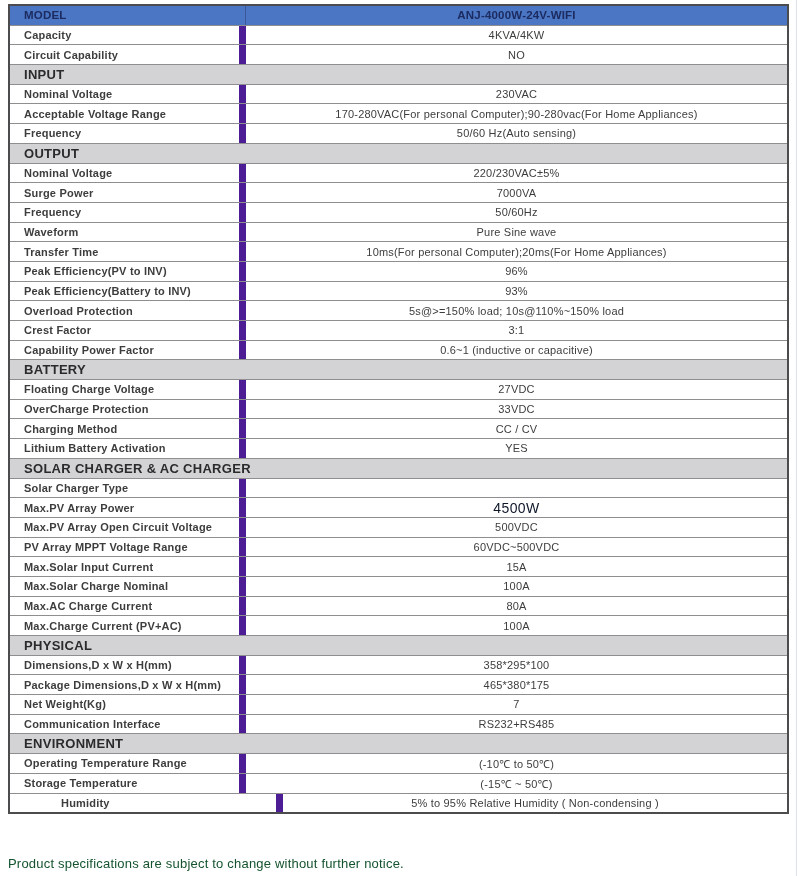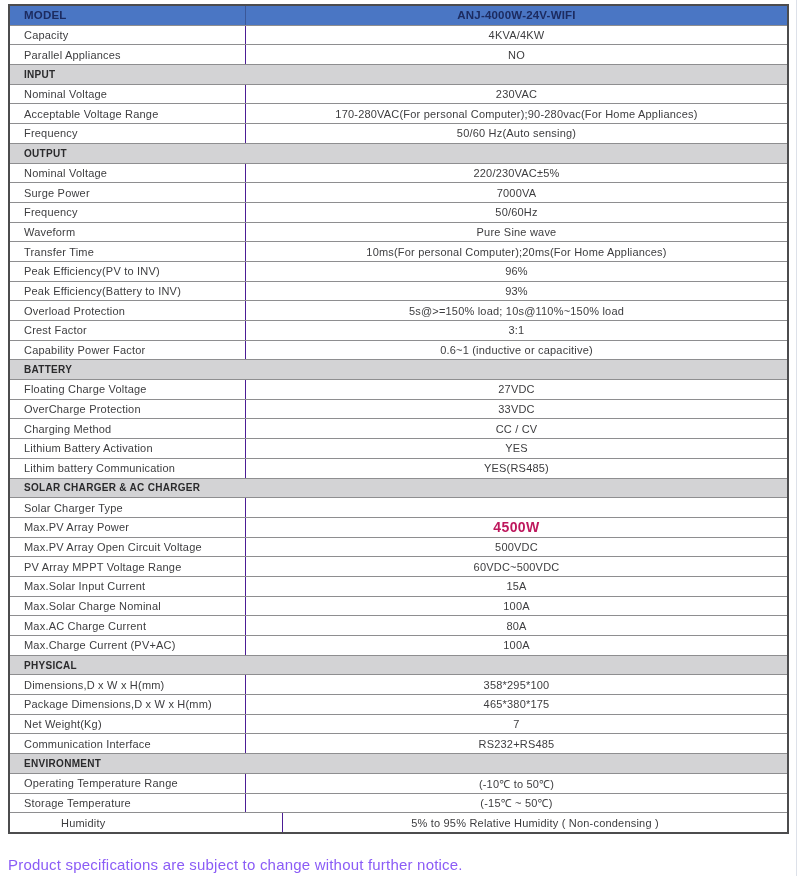--- a/index.html
+++ b/index.html
@@ -32,60 +32,61 @@
     box-sizing: border-box;
     font-size: 11px;
     color: #3d3d3f;
     letter-spacing: 0.2px;
     white-space: nowrap;
   }
   .cell.label {
     width: 236px;
     min-width: 236px;
     padding-left: 14px;
-    border-right: 1px solid #4c1d95;
+    border-right: 7px solid #4c1d95;
+    font-weight: bold;
   }
   .cell.value {
     flex: 1;
     justify-content: center;
     text-align: right;
   }
 
   
   .trow.model { background: #4a76c4; }
   .trow.model .cell { color: #1c2b60; font-weight: bold; font-size: 11.5px; }
   .trow.model .cell.label { border-right: 1px solid #3a5798; }
 
   
   .trow.section { background: #d3d3d5; }
   .sec-label {
     display: flex;
     align-items: center;
     padding-left: 14px;
-    font-size: 10px;
+    font-size: 13px;
     font-weight: bold;
     color: #2a2a2c;
     letter-spacing: 0.3px;
     width: 100%;
   }
 
   
   .cell.value.emph {
     font-size: 14px;
-    color: #be185d;
-    font-weight: 700;
+    color: #0f172a;
+    font-weight: 400;
     letter-spacing: 0.4px;
   }
 
   .footer-note {
     position: absolute;
     left: 8px;
     top: 856px;
-    font-size: 15px;
-    color: #8b5cf6;
+    font-size: 13px;
+    color: #14532d;
     letter-spacing: 0.2px;
   }
   .edge-line {
     position: absolute;
     right: 3px; top: 0;
     width: 1px; height: 100%;
     background: #dde1e9;
   }
 </style>
 </head>
@@ -94,21 +95,21 @@
 <div class="spec-table">
     <div class="trow model">
       <div class="cell label">MODEL</div>
       <div class="cell value">ANJ-4000W-24V-WIFI</div>
     </div>
     <div class="trow row">
       <div class="cell label">Capacity</div>
       <div class="cell value">4KVA/4KW</div>
     </div>
     <div class="trow row">
-      <div class="cell label">Parallel Appliances</div>
+      <div class="cell label">Circuit Capability</div>
       <div class="cell value">NO</div>
     </div>
     <div class="trow section">
       <div class="sec-label">INPUT</div>
     </div>
     <div class="trow row">
       <div class="cell label">Nominal Voltage</div>
       <div class="cell value">230VAC</div>
     </div>
     <div class="trow row">
@@ -174,24 +175,20 @@
       <div class="cell value">33VDC</div>
     </div>
     <div class="trow row">
       <div class="cell label">Charging Method</div>
       <div class="cell value">CC / CV</div>
     </div>
     <div class="trow row">
       <div class="cell label">Lithium Battery Activation</div>
       <div class="cell value">YES</div>
     </div>
-    <div class="trow row">
-      <div class="cell label">Lithim battery Communication</div>
-      <div class="cell value">YES(RS485)</div>
-    </div>
     <div class="trow section">
       <div class="sec-label">SOLAR CHARGER &amp; AC CHARGER</div>
     </div>
     <div class="trow row">
       <div class="cell label">Solar Charger Type</div>
     </div>
     <div class="trow row">
       <div class="cell label">Max.PV Array Power</div>
       <div class="cell value emph">4500W</div>
     </div>

